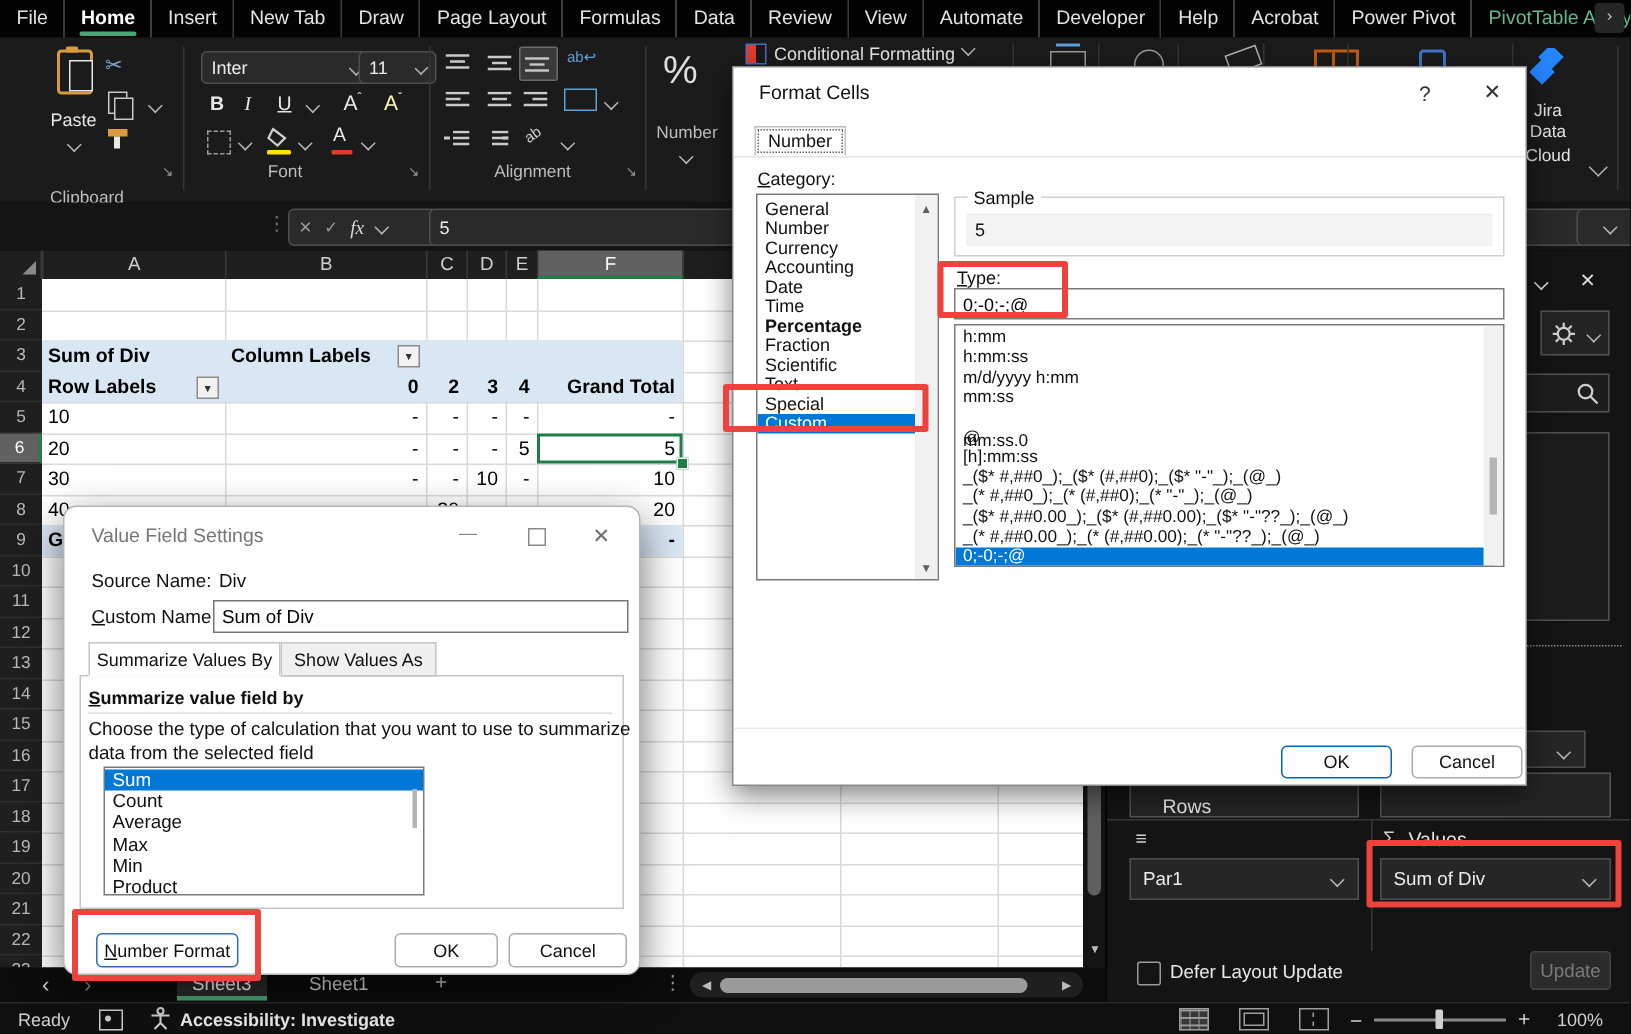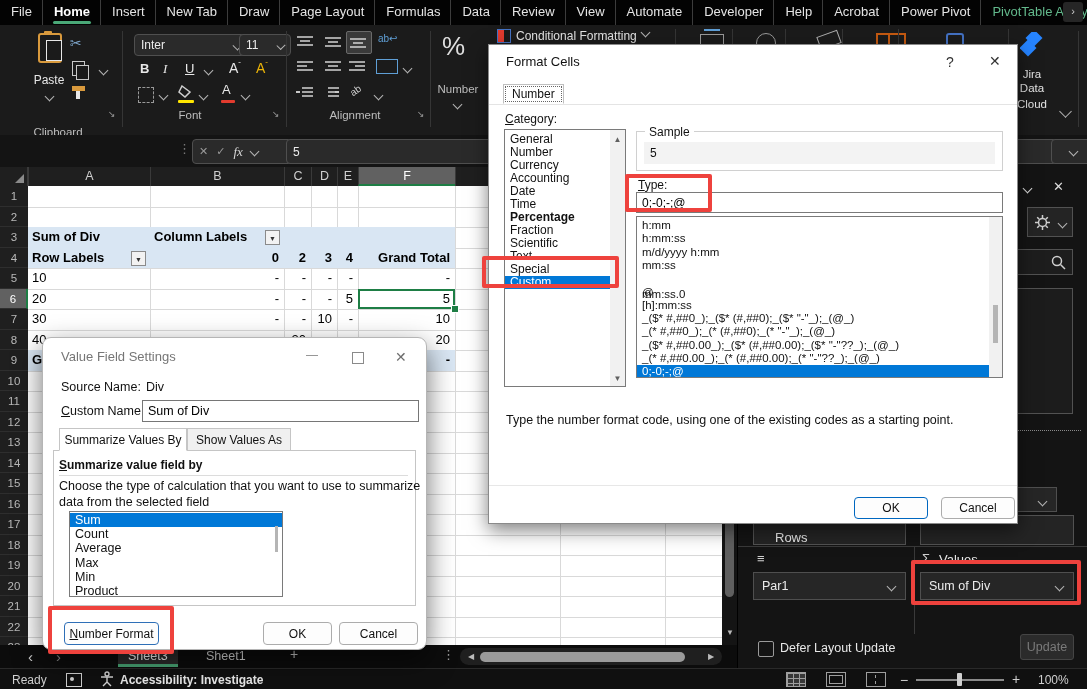--- a/index.html
+++ b/index.html
@@ -130,21 +130,21 @@
     </div>
     <div class="combo" style="left:239px;top:9px;width:38px;height:20px;">
       <input readonly="" value="11" style="">
       <span class="chev"></span>
     </div>
     <div class="abs" style="left:140px;top:36px;font-weight:bold;font-size:13px;color:#e8e8e8;">B</div>
     <div class="abs" style="left:163px;top:36px;font-style:italic;font-size:13px;color:#e8e8e8;font-family:'Liberation Serif',serif;">I</div>
     <div class="abs" style="left:185px;top:36px;text-decoration:underline;font-size:13px;color:#e8e8e8;">U</div>
     <span class="chev abs" style="left:205px;top:42px;"></span>
     <div class="abs" style="left:229px;top:35px;font-size:14px;color:#e8e8e8;"><span>A</span><sup style="font-size:8px;">ˆ</sup></div>
-    <div class="abs" style="left:256px;top:35px;font-size:14px;color:#eab308;"><span>A</span><sup style="font-size:8px;">ˇ</sup></div>
+    <div class="abs" style="left:256px;top:35px;font-size:14px;color:#fef9c3;"><span>A</span><sup style="font-size:8px;">ˇ</sup></div>
     <div class="abs" style="left:138px;top:62px;width:14px;height:14px;border:1px dashed #9a9a9a;"></div>
     <span class="chev abs" style="left:160px;top:67px;"></span>
     <div class="abs" style="left:178px;">
       <svg class="abs" style="left:0;top:60px;" width="16" height="13" viewBox="0 0 16 13">
           <path d="M4 1 L12 7 L7 12 L1 7 Z" fill="none" stroke="#cfcfcf" stroke-width="1.5"></path>
         </svg>
       <div class="fmt-bar" style="left:0;top:75px;width:16px;background:var(--fill-yellow);"></div>
     </div>
     <span class="chev abs" style="left:200px;top:67px;"></span>
     <div class="abs" style="left:222px;">
@@ -511,21 +511,20 @@
           <div class="litem" style="top: 95.1px; width: 354px; height: 13px; font-size: 11.5px; line-height: 13px;">_($* #,##0_);_($* (#,##0);_($* "-"_);_(@_)</div>
           <div class="litem" style="top: 108.4px; width: 354px; height: 13px; font-size: 11.5px; line-height: 13px;">_(* #,##0_);_(* (#,##0);_(* "-"_);_(@_)</div>
           <div class="litem" style="top: 121.7px; width: 354px; height: 13px; font-size: 11.5px; line-height: 13px;">_($* #,##0.00_);_($* (#,##0.00);_($* "-"??_);_(@_)</div>
           <div class="litem" style="top: 135px; width: 354px; height: 13px; font-size: 11.5px; line-height: 13px;">_(* #,##0.00_);_(* (#,##0.00);_(* "-"??_);_(@_)</div>
           <div class="litem sel" style="top: 148.3px; width: 354px; height: 13px; font-size: 11.5px; line-height: 13px;">0;-0;-;@</div>
         </div>
       <div class="sb-track" style="right:0;top:0;width:13px;height:162px;">
         <div class="abs" style="left:4px;top:88px;width:5px;height:38px;background:#b5b5b5;"></div>
       </div>
     </div>
-    <div class="dlab" style="left:17px;top:368px;font-size:12.5px;">Type the number format code, using one of the existing codes as a starting point.</div>
     <div class="abs" style="left:0;top:440px;width:528px;height:1px;background:#e7e7e7;"></div>
     <div class="dbtn primary" style="left:365px;top:452px;width:74px;height:22px;line-height:21px;">OK</div>
     <div class="dbtn" style="left:452px;top:452px;width:74px;height:22px;line-height:21px;">Cancel</div>
   </div>
 
   <div id="vfs" class="dlg">
     <div class="dlab" style="left:18px;top:11px;font-size:13px;color:#767676;">Value Field Settings</div>
     <div class="dlab" style="left:263px;top:10px;color:#8a8a8a;">—</div>
     <div class="abs" style="left:309px;top:14px;width:10px;height:10px;border:1.5px solid #8a8a8a;"></div>
     <div class="dlab" style="left:352px;top:11px;font-size:14px;color:#6e6e6e;">✕</div>

